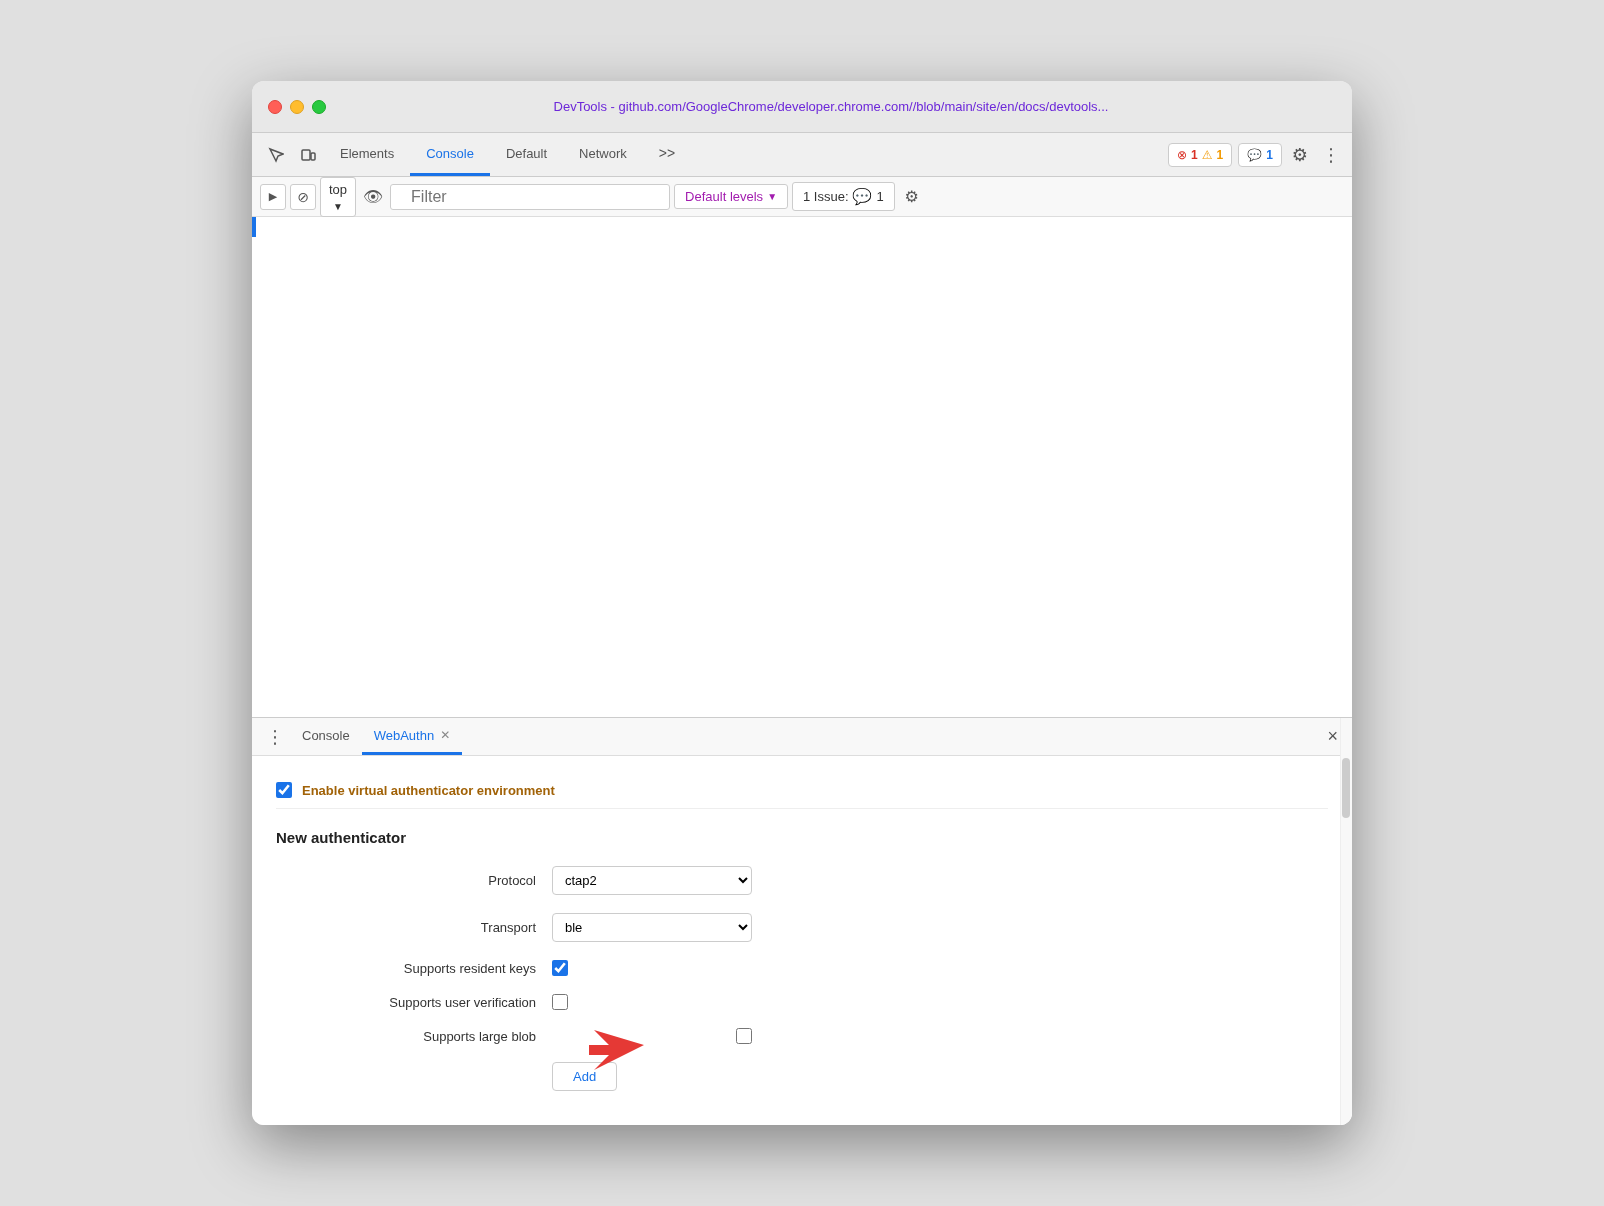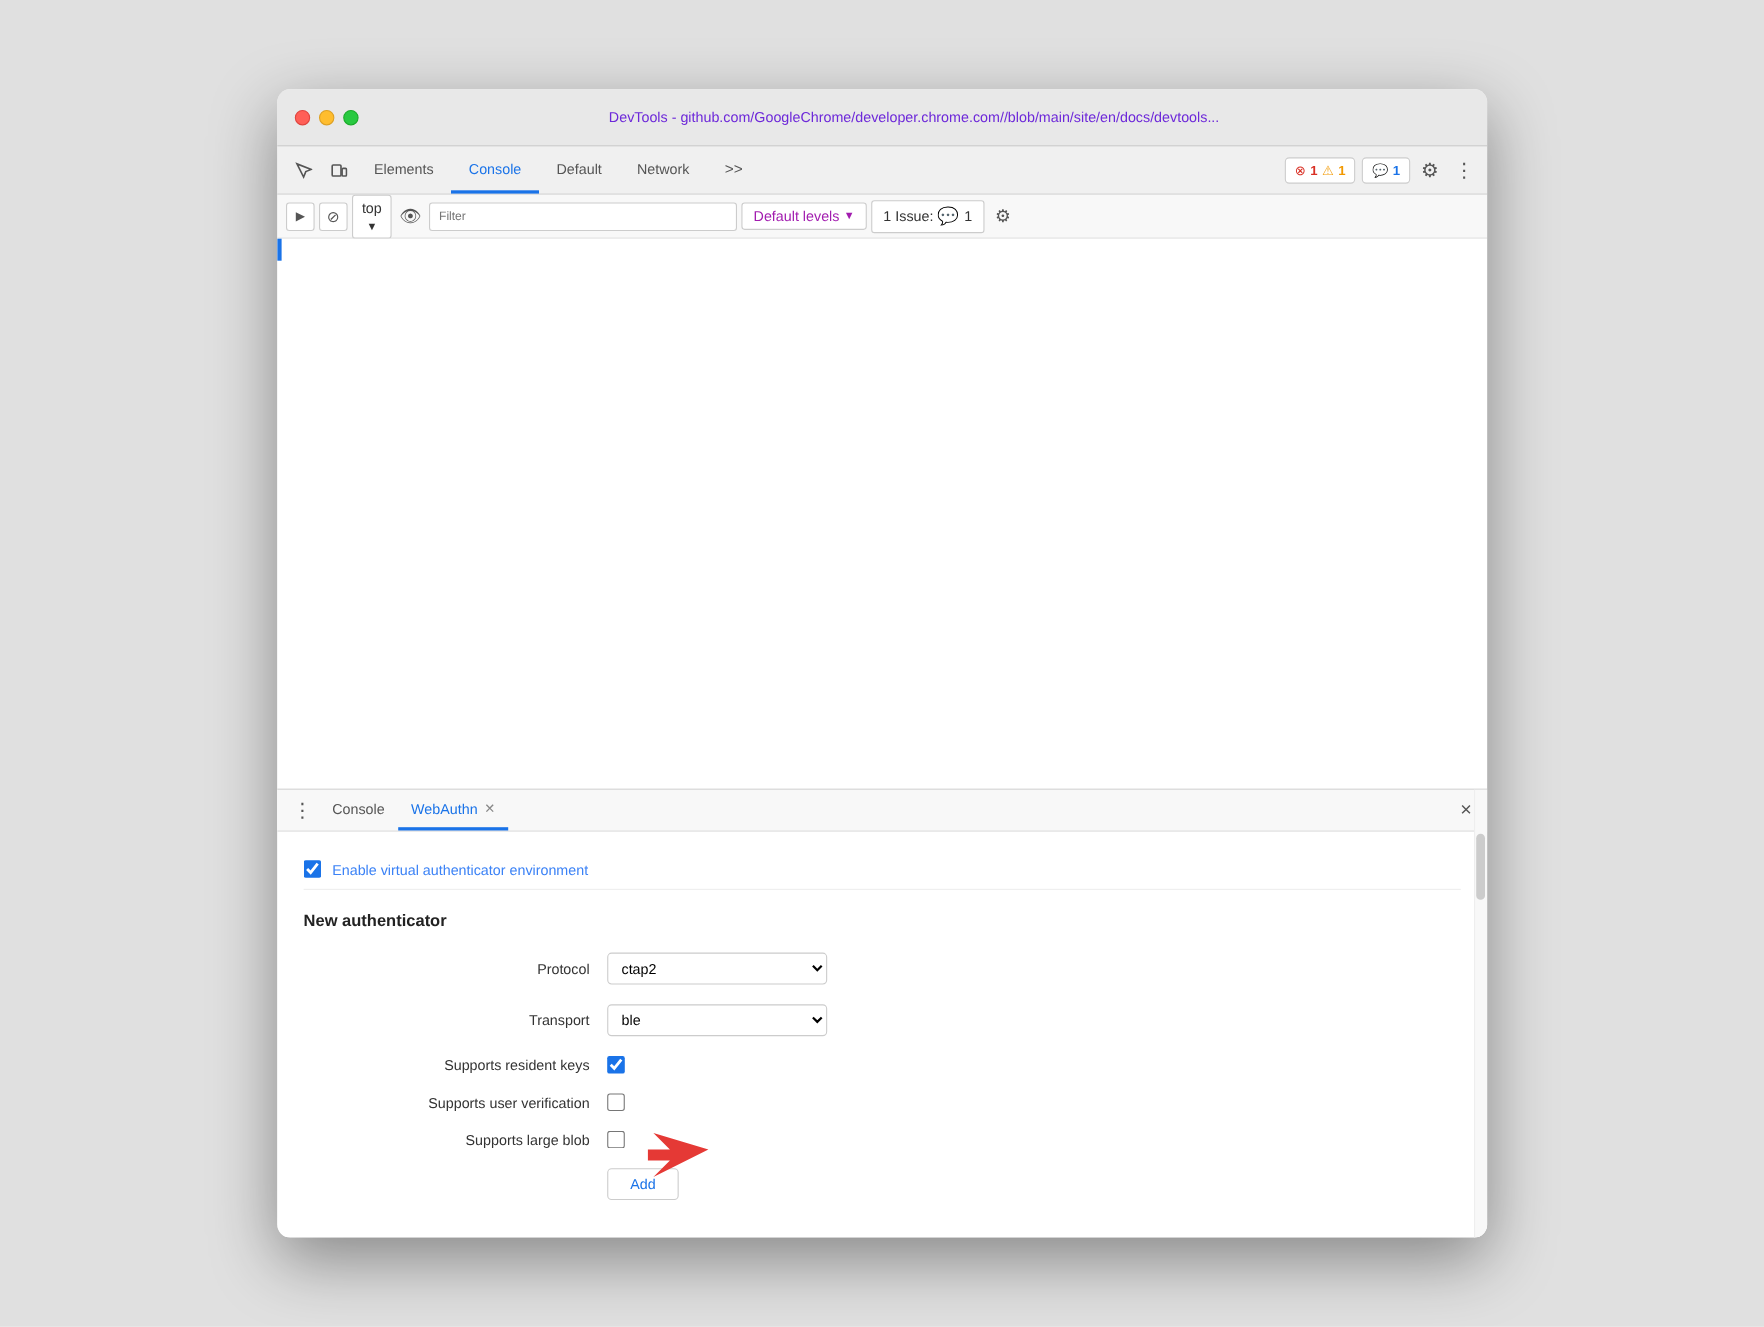--- a/index.html
+++ b/index.html
@@ -183,22 +183,22 @@
       justify-content: center;
       font-size: 16px;
       color: #555;
     }
     .filter-input {
       flex: 1;
       max-width: 280px;
       height: 26px;
       border: 1px solid #ccc;
       border-radius: 3px;
-      padding: 0 8px;
-      font-size: 11px;
+      padding: 0 20px;
+      font-size: 16px;
       background: white;
     }
     .default-levels-btn {
       display: flex;
       align-items: center;
       gap: 4px;
       padding: 4px 10px;
       border: 1px solid #ccc;
       border-radius: 3px;
       background: white;
@@ -308,21 +308,22 @@
       border-bottom: 1px solid #eee;
       margin-bottom: 20px;
     }
     .checkbox-blue {
       width: 16px;
       height: 16px;
       accent-color: #1a73e8;
     }
     .enable-label {
       font-size: 13px;
-      color: #3b82f6;
+      color: #a16207;
+      font-weight: bold;
     }
     .section-title {
       font-size: 15px;
       font-weight: 700;
       color: #222;
       margin-bottom: 20px;
     }
     .form-table {
       display: table;
       margin-left: 60px;
@@ -510,21 +511,21 @@
         <div class="form-row">
           <label class="form-label">Supports resident keys</label>
           <input type="checkbox" class="form-checkbox" checked="" style="">
         </div>
 
         <div class="form-row">
           <label class="form-label">Supports user verification</label>
           <input type="checkbox" class="form-checkbox" style="">
         </div>
 
-        <div class="form-row" style="position: relative;">
+        <div class="form-row" style="position: relative; justify-content: space-between;">
           <label class="form-label">Supports large blob</label>
           <input type="checkbox" class="form-checkbox" style="">
 
           <div style="position: absolute; left: 228px; top: -8px; pointer-events: none;">
             <svg width="90" height="60" viewBox="0 0 90 60">
               <polygon points="80,25 30,10 45,25 25,25 25,35 45,35 30,50" fill="#e53935"></polygon>
             </svg>
           </div>
         </div>
 

